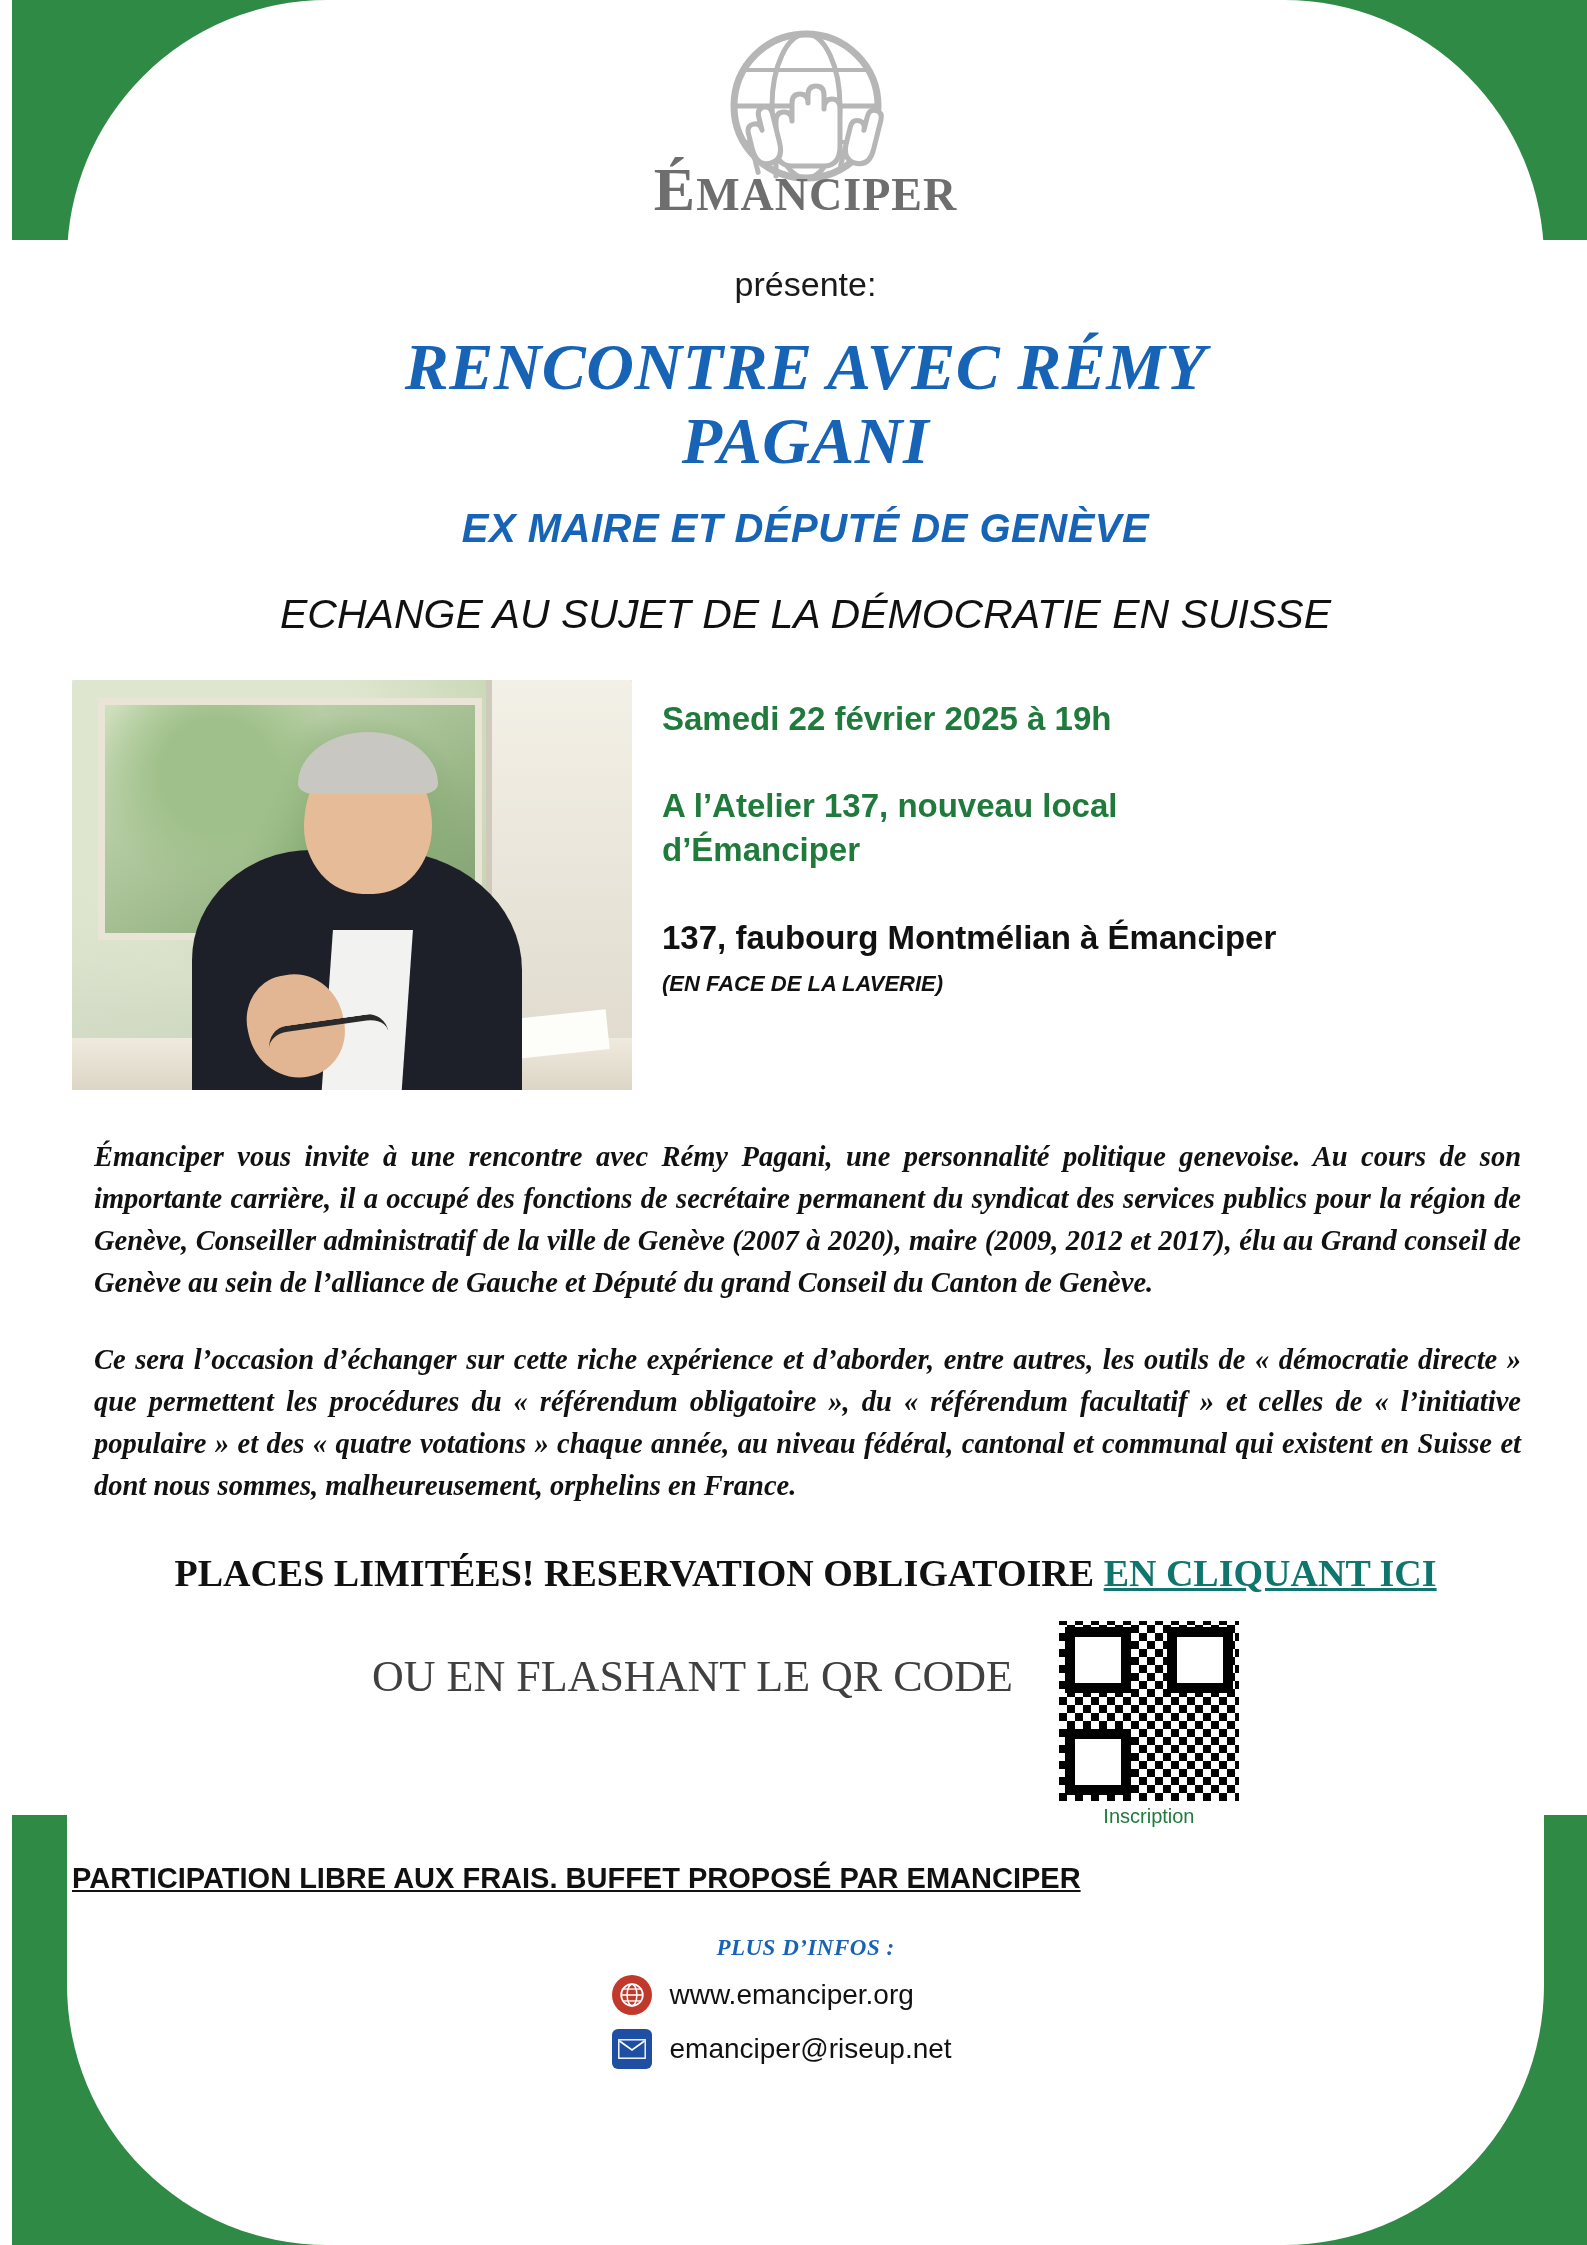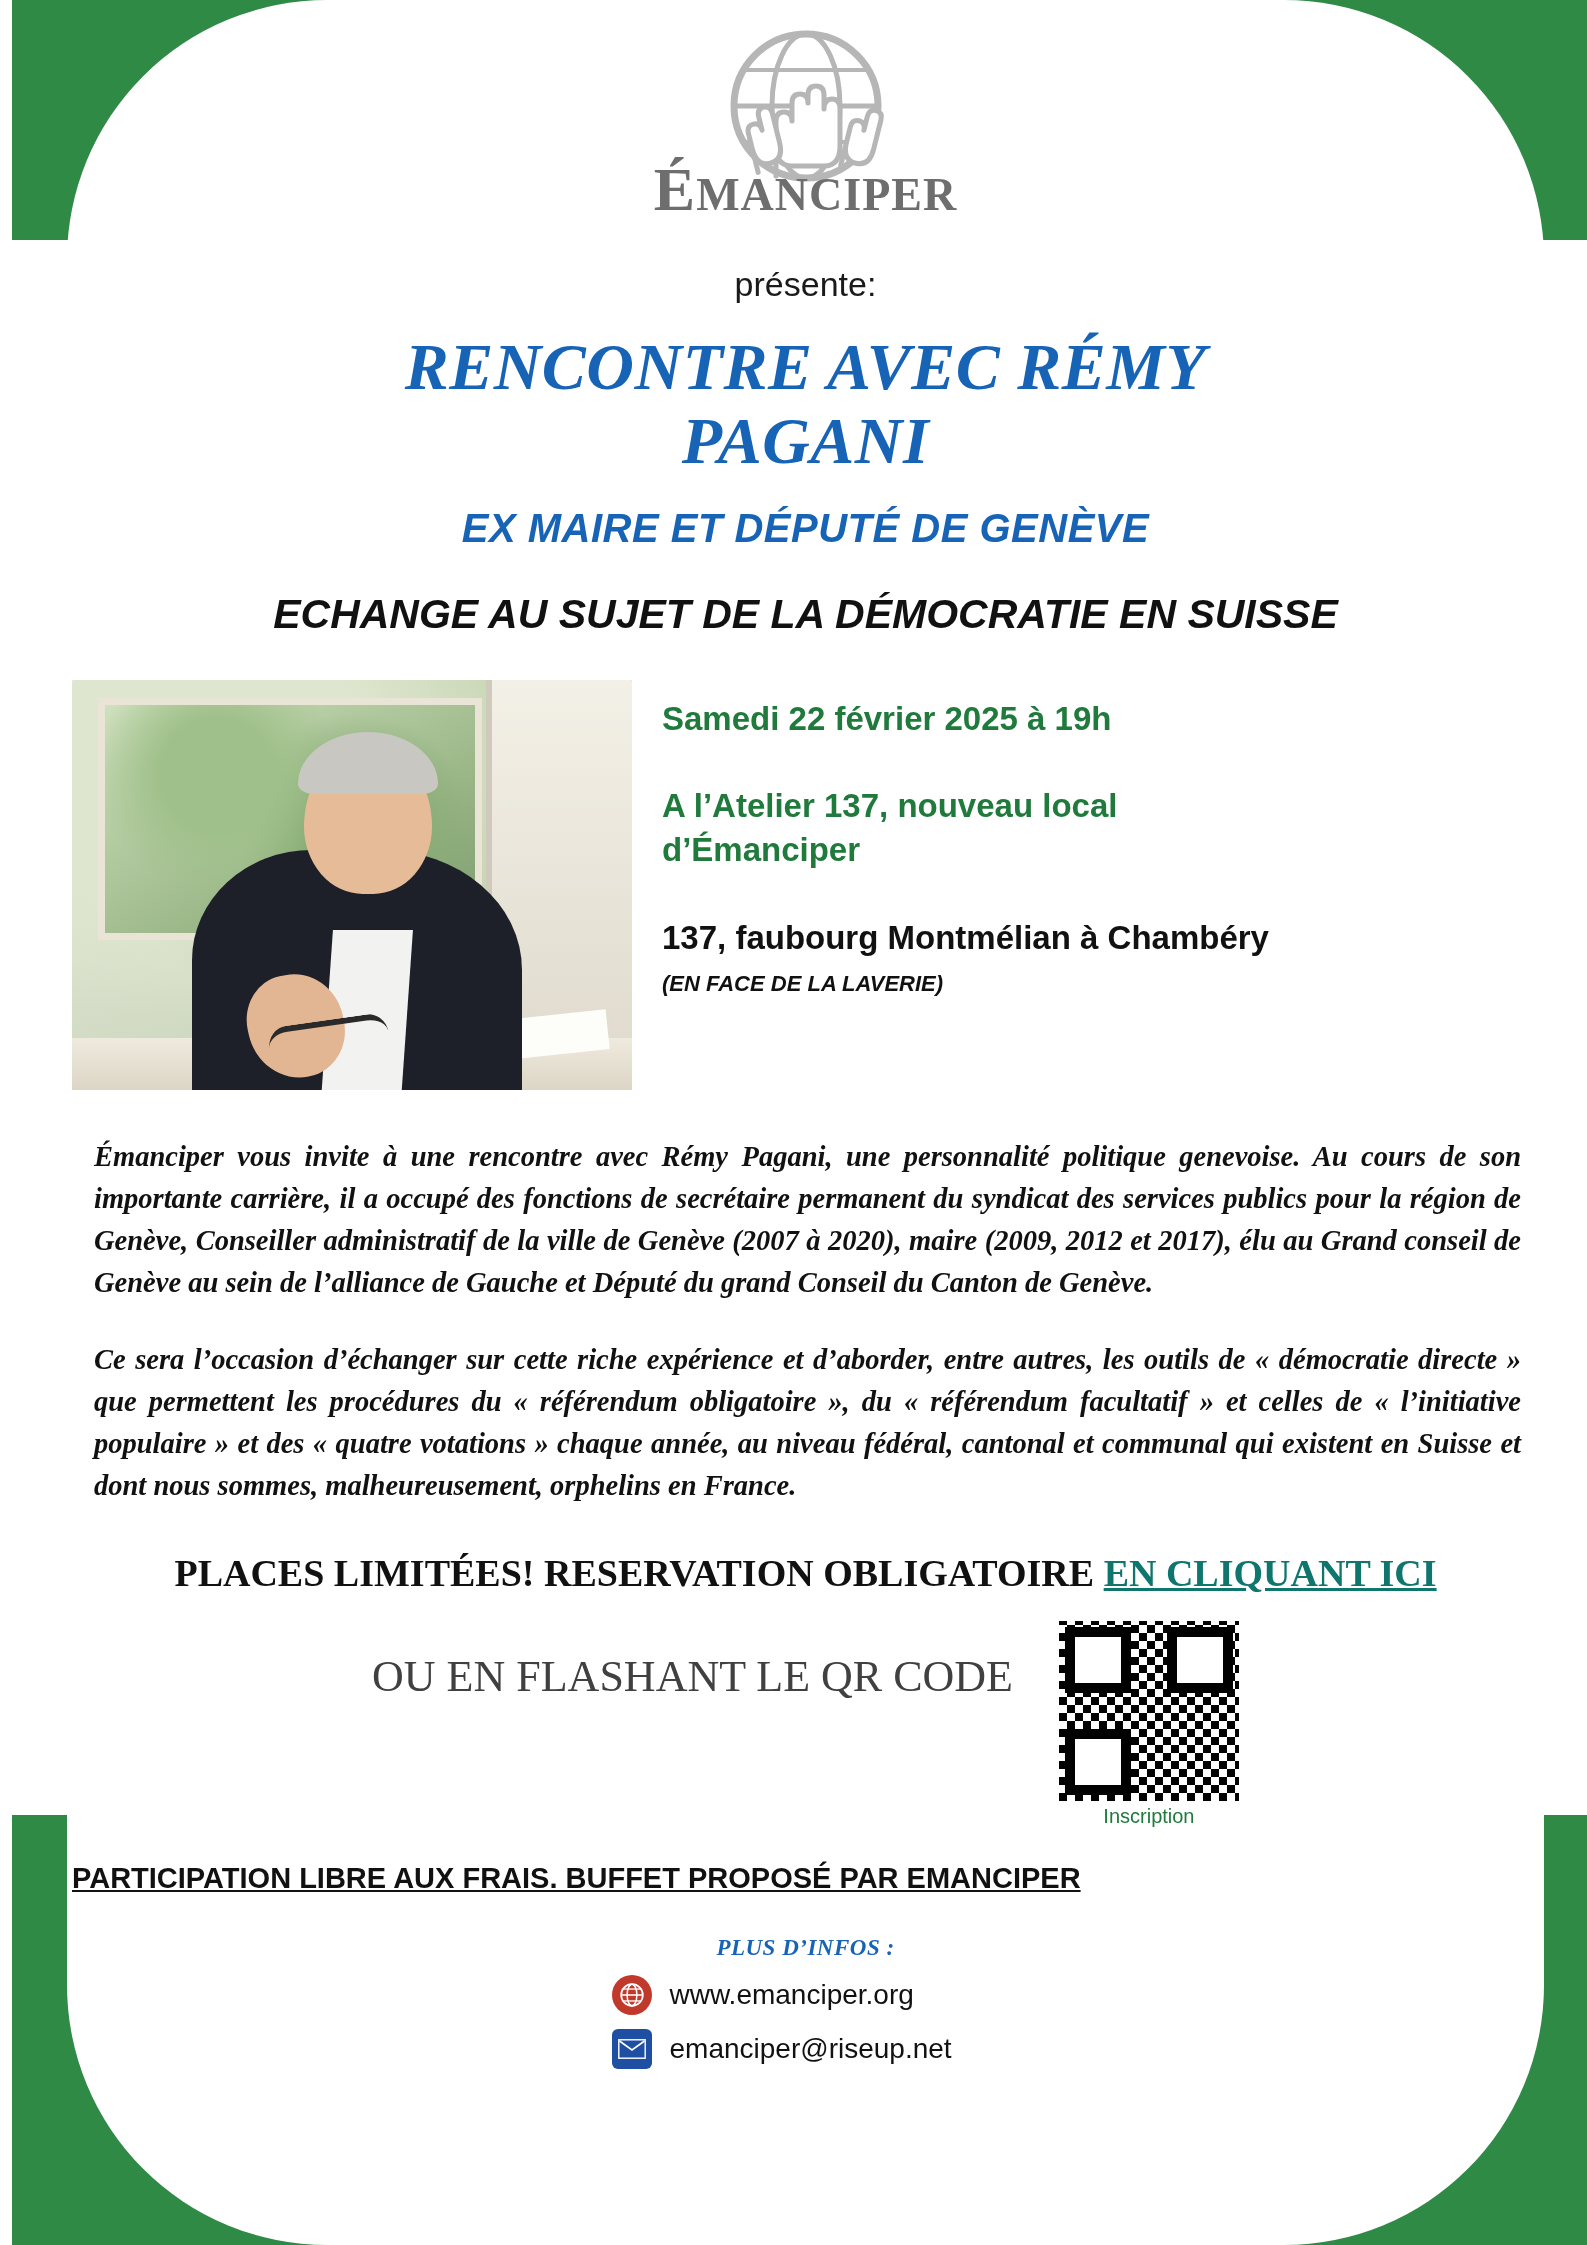--- a/index.html
+++ b/index.html
@@ -149,21 +149,21 @@
     font-weight: bold;
     font-size: 40px;
     margin-top: 28px;
     letter-spacing: 0.5px;
   }
   .title-topic {
     text-align: center;
     color: #111111;
     font-family: "Liberation Sans", sans-serif;
     font-style: italic;
-    font-weight: bold;
+    font-weight: normal;
     font-size: 41px;
     margin-top: 40px;
   }
 
   
   .row-photo {
     display: flex;
     margin-top: 42px;
     align-items: flex-start;
   }
@@ -436,21 +436,21 @@
         <div class="ph-hand"></div>
         <div class="ph-glasses"></div>
       </div>
 
       <div class="details">
         <div class="detail-green">Samedi 22 février 2025 à 19h</div>
         <div class="detail-green block2">
           <div>A l’Atelier 137, nouveau local</div>
           <div>d’Émanciper</div>
         </div>
-        <div class="detail-black">137, faubourg Montmélian à Chambéry</div>
+        <div class="detail-black">137, faubourg Montmélian à Émanciper</div>
         <div class="detail-small">(EN FACE DE LA LAVERIE)</div>
       </div>
     </div>
 
     <p class="para first">Émanciper vous invite à une rencontre avec Rémy Pagani, une personnalité politique genevoise. Au cours de son importante carrière, il a occupé des fonctions de secrétaire permanent du syndicat des services publics pour la région de Genève, Conseiller administratif de la ville de Genève (2007 à 2020),  maire (2009, 2012 et 2017), élu au Grand conseil de Genève au sein de l’alliance de Gauche  et Député du grand Conseil du Canton de Genève.</p>
     <p class="para second">Ce sera l’occasion d’échanger sur cette riche expérience et d’aborder, entre autres, les outils de « démocratie directe » que permettent les procédures du « référendum obligatoire », du « référendum facultatif » et celles de « l’initiative populaire » et des « quatre votations » chaque année, au niveau fédéral, cantonal et communal qui existent en Suisse et dont nous sommes, malheureusement, orphelins en France.</p>
 
     <div class="reserve">
       <span>PLACES LIMITÉES! RESERVATION OBLIGATOIRE </span><a href="#">EN CLIQUANT ICI</a>
     </div>

